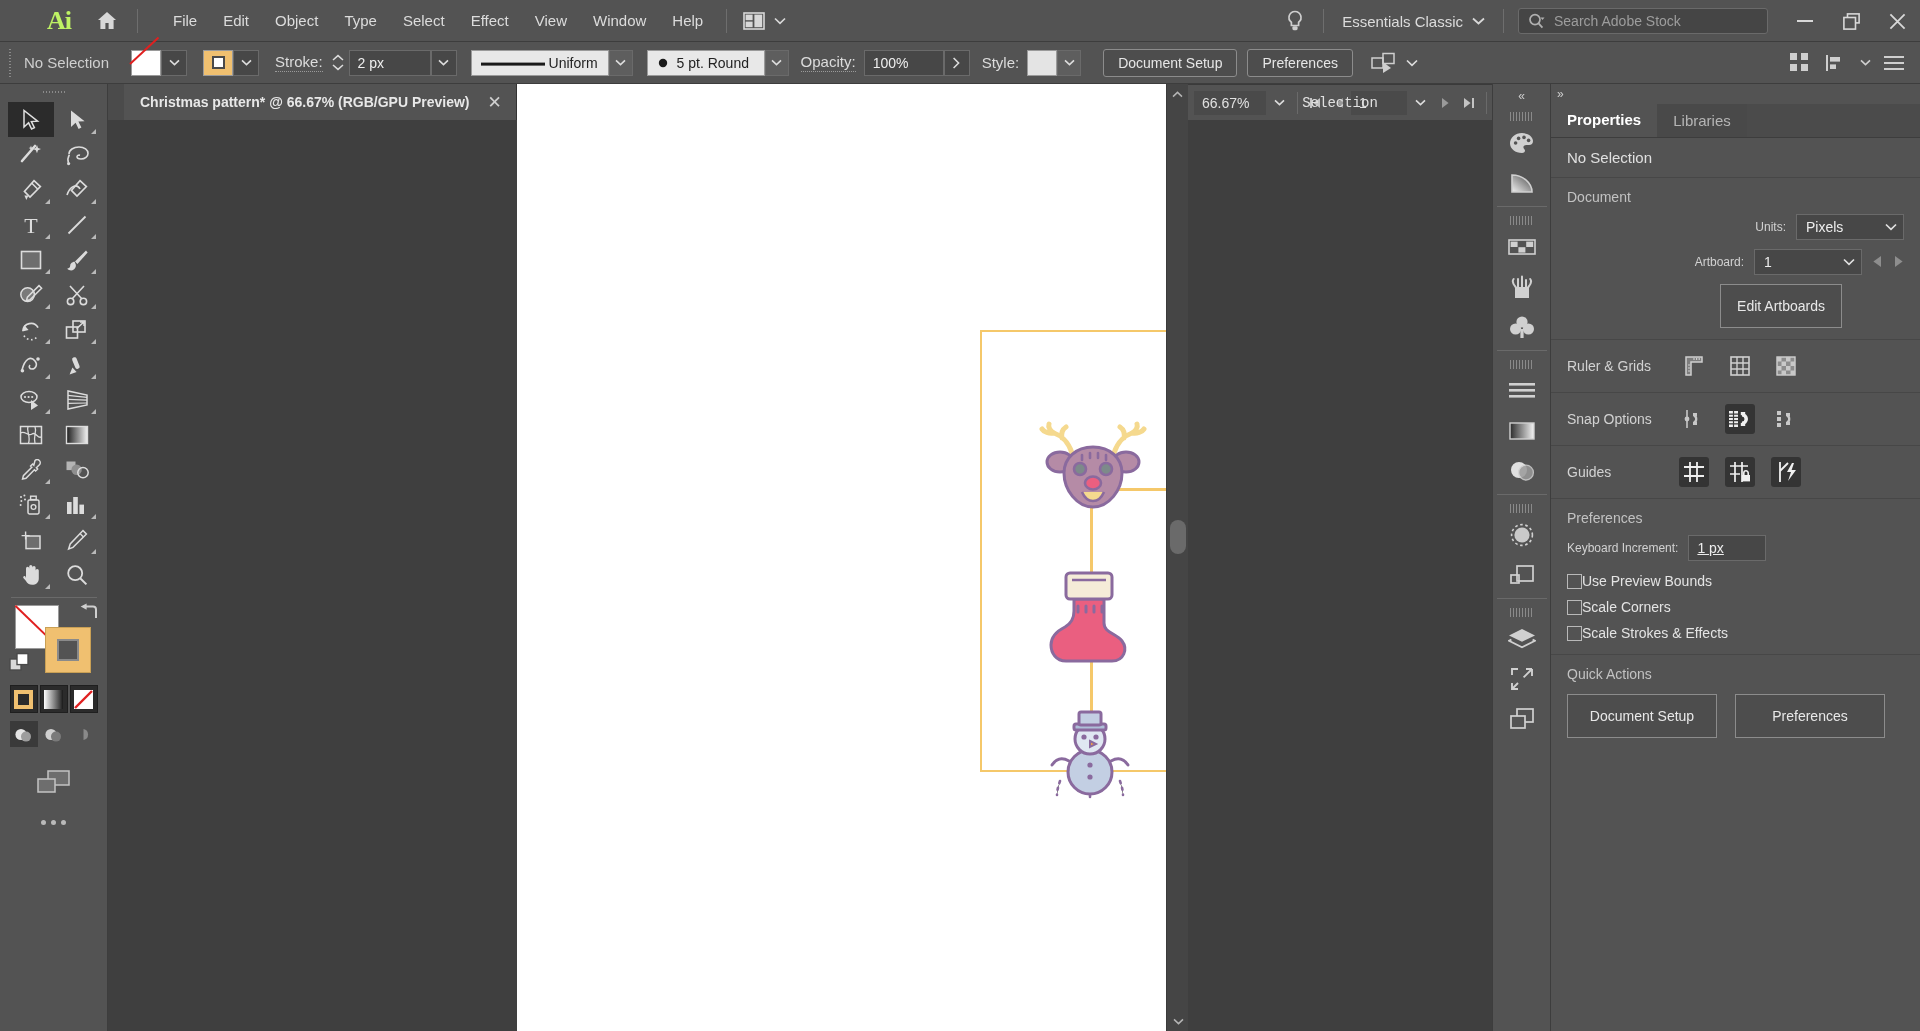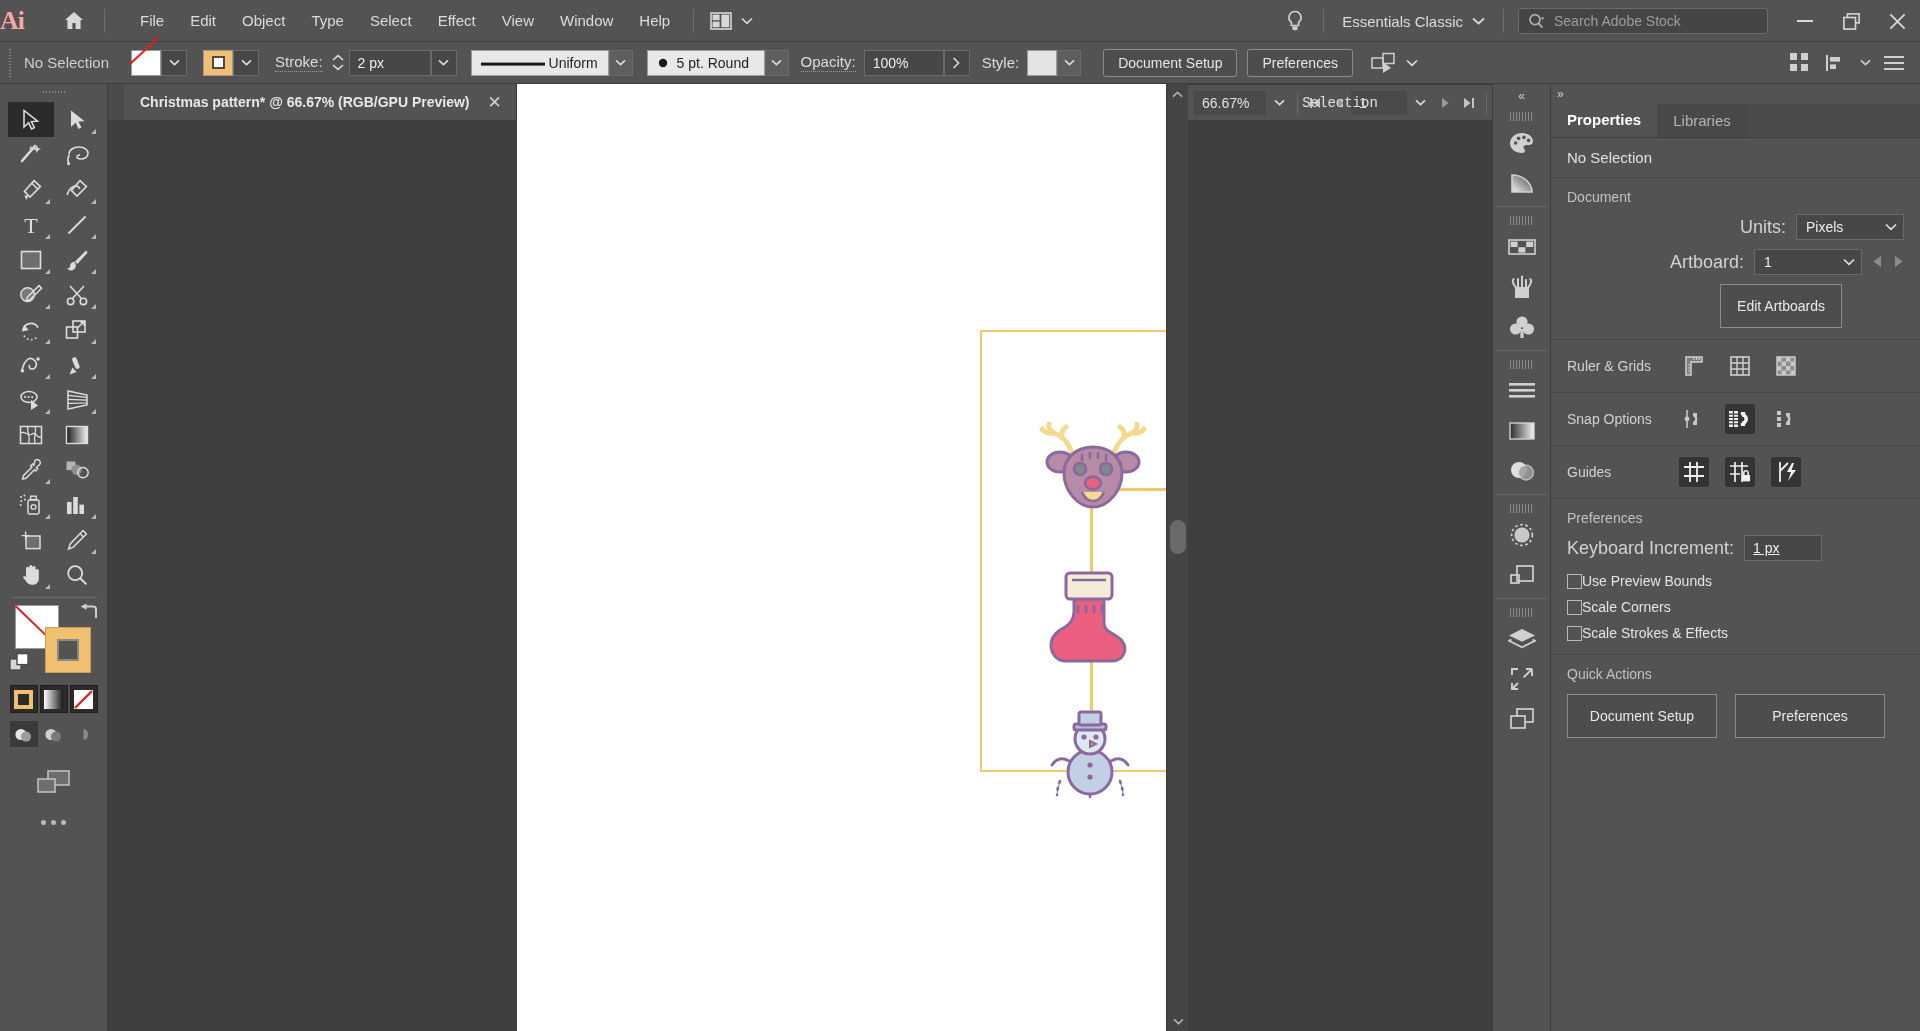--- a/index.html
+++ b/index.html
@@ -9,22 +9,22 @@
     font-family:"Liberation Sans", sans-serif;
     font-size:15px;
     color:#d6d6d6;
     -webkit-font-smoothing:antialiased;
   }
   
   #menubar {
     height:42px; background:#535353; display:flex; align-items:center;
     position:relative; border-bottom:1px solid #3d3d3d;
   }
-  #ai-logo { width:52px; text-align:left; font-weight:bold; font-size:26px;
-    color:#fca5a5; font-family:"Liberation Serif", serif; letter-spacing:-1px; }
+  #ai-logo { width:52px; text-align:center; font-weight:bold; font-size:26px;
+    color:#bef264; font-family:"Liberation Serif", serif; letter-spacing:-1px;margin-left:33px; }
   .home-icon { width:44px; display:flex; align-items:center; justify-content:center; cursor:pointer; }
   .mb-sep { width:1px; height:24px; background:#6e6e6e; margin:0 8px; }
   #menu-items { display:flex; align-items:center; margin-left:14px; }
   .menu-item { padding:5px 13px; font-size:15px; color:#dcdcdc; cursor:pointer; border-radius:2px; }
   #menubar-right { position:absolute; right:0; top:0; height:42px; display:flex; align-items:center; }
   .bulb { width:40px; display:flex; justify-content:center; align-items:center; cursor:pointer;}
   #workspace-sel { display:flex; align-items:center; gap:9px; padding:0 10px; cursor:pointer; font-size:15px; color:#dcdcdc;}
   #stock-search {
     display:flex; align-items:center; gap:7px; width:250px; height:26px;
     background:#454545; border:1px solid #6a6a6a; border-radius:3px; padding:0 9px;
@@ -170,21 +170,21 @@
   #props-collapse { height:20px; display:flex; align-items:center; padding-left:6px;
      font-size:12px; color:#cfcfcf; cursor:pointer; }
   #props-tabs { height:34px; display:flex; align-items:stretch; border-bottom:1px solid #3d3d3d; }
   .ptab { display:flex; align-items:center; padding:0 16px; font-size:15px; color:#b5b5b5; cursor:pointer; }
   .ptab.active { background:#535353; color:#fff; font-weight:bold; border-bottom:2px solid #535353; }
   .ptab.inactive { background:#494949; }
   .ptab-rest { flex:1; background:#4b4b4b; }
   .p-section { padding:11px 16px; border-bottom:1px solid #474747; }
   .p-heading { font-size:14px; color:#c2c2c2; margin-bottom:9px; }
   .p-row { display:flex; align-items:center; justify-content:flex-end; gap:10px; margin-bottom:9px; }
-  .p-rowlabel { font-size:18px; color:#d2d2d2; }
+  .p-rowlabel { font-size:12px; color:#d2d2d2; }
   .p-select {
     width:108px; height:26px; background:#474747; border:1px solid #6a6a6a;
     display:flex; align-items:center; justify-content:space-between; padding:0 6px 0 9px;
     font-size:14px; color:#ededed; cursor:pointer;
   }
   .p-input { width:78px; height:26px; background:#474747; border:1px solid #6a6a6a;
     display:flex; align-items:center; padding:0 8px; font-size:14px; color:#ededed; cursor:text;text-decoration:underline; }
   .p-btn {
     height:44px; background:#4d4d4d; border:1px solid #8c8c8c; border-radius:0; color:#e8e8e8;
     font-size:14px; display:inline-flex; align-items:center; justify-content:center;

